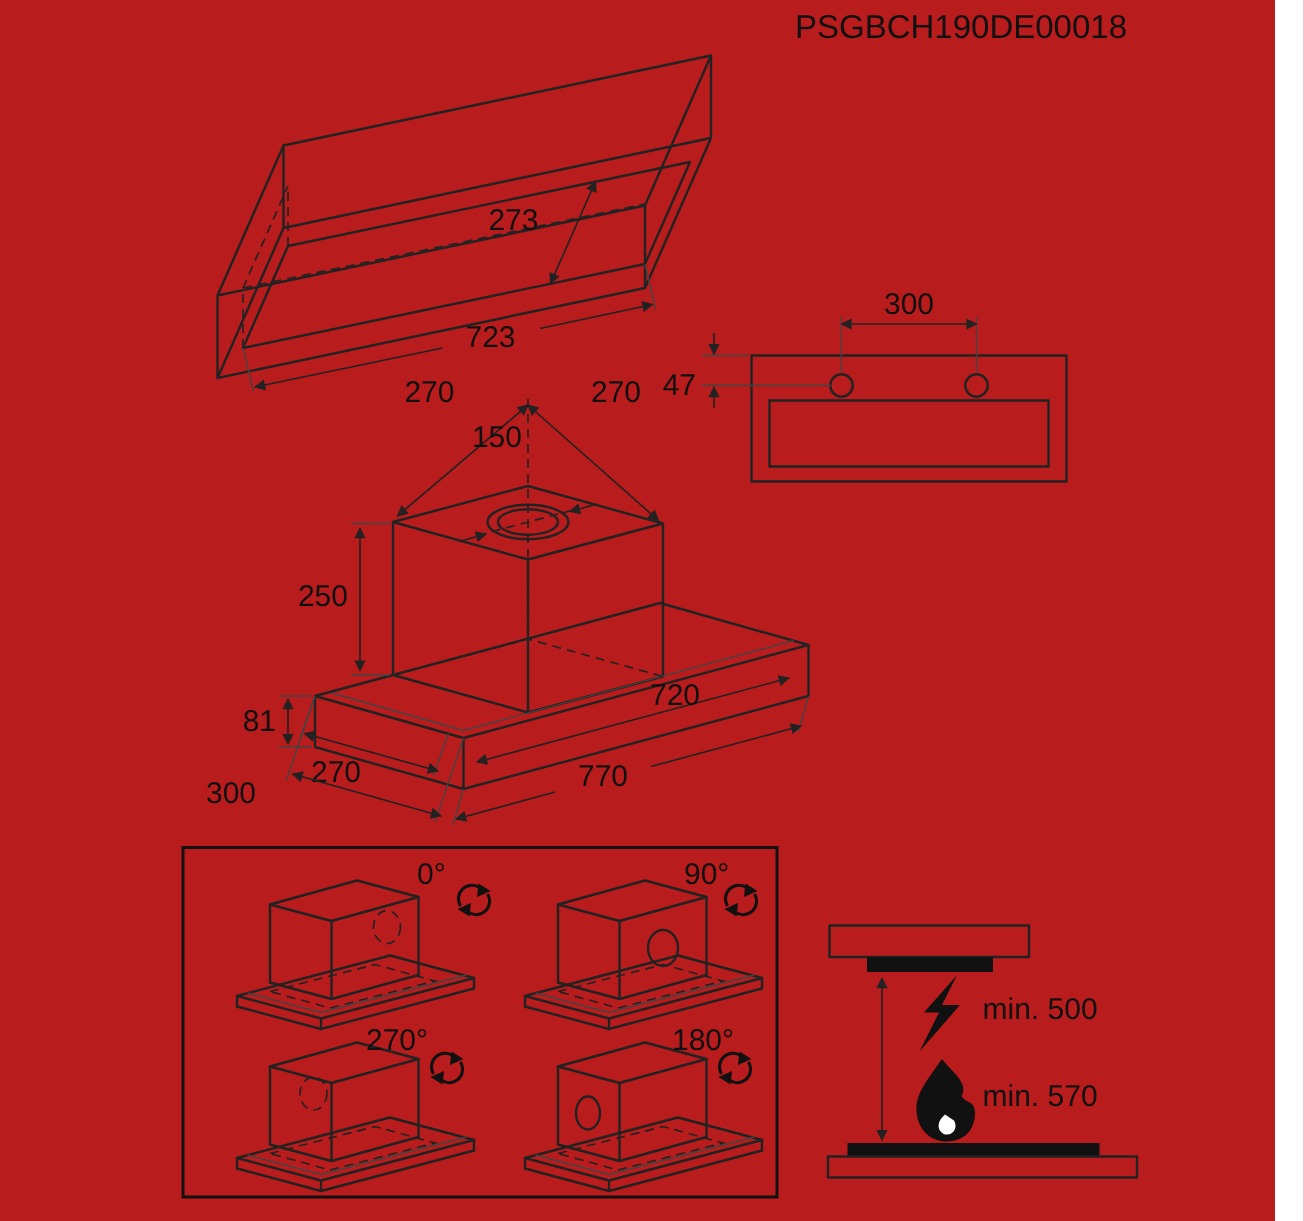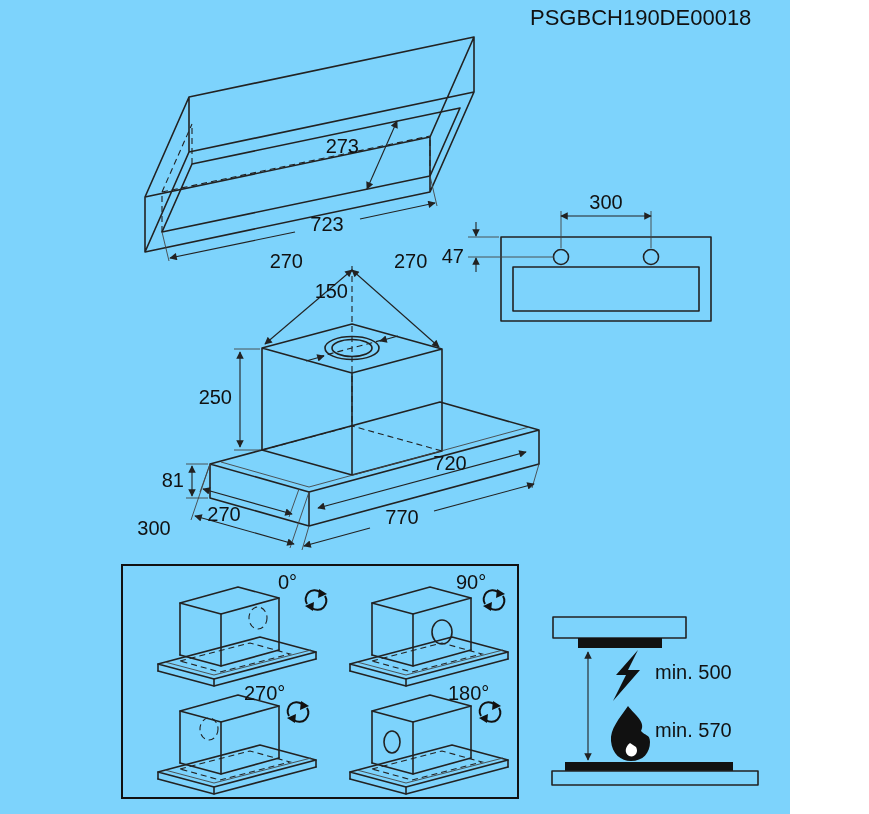--- a/index.html
+++ b/index.html
@@ -1,16 +1,16 @@
 <!DOCTYPE html>
 <html><head>
 <meta charset="utf-8">
 <style>
   html,body{margin:0;padding:0;background:#fff;}
-  #page{position:relative;width:790px;height:814px;background:#7dd3fc;
+  #page{position:relative;width:850px;height:814px;background:#b91c1c;
         font-family:"Liberation Sans",sans-serif;overflow:hidden;}
   .ln{stroke:#222;stroke-width:1.6;fill:none;stroke-linejoin:round;stroke-linecap:round;}
   .ext{stroke:#444;stroke-width:0.9;fill:none;}
   .dsh{stroke:#222;stroke-width:1.1;fill:none;stroke-dasharray:6 4;}
   .dim{stroke:#222;stroke-width:1.1;fill:none;
        marker-start:url(#ah);marker-end:url(#ah);}
   .dim1{stroke:#222;stroke-width:1.1;fill:none;marker-end:url(#ah);}
   .box{stroke:#111;stroke-width:2;fill:none;}
   .t{font:20px "Liberation Sans",sans-serif;fill:#111;}
   .title{font:22px "Liberation Sans",sans-serif;fill:#111;}

